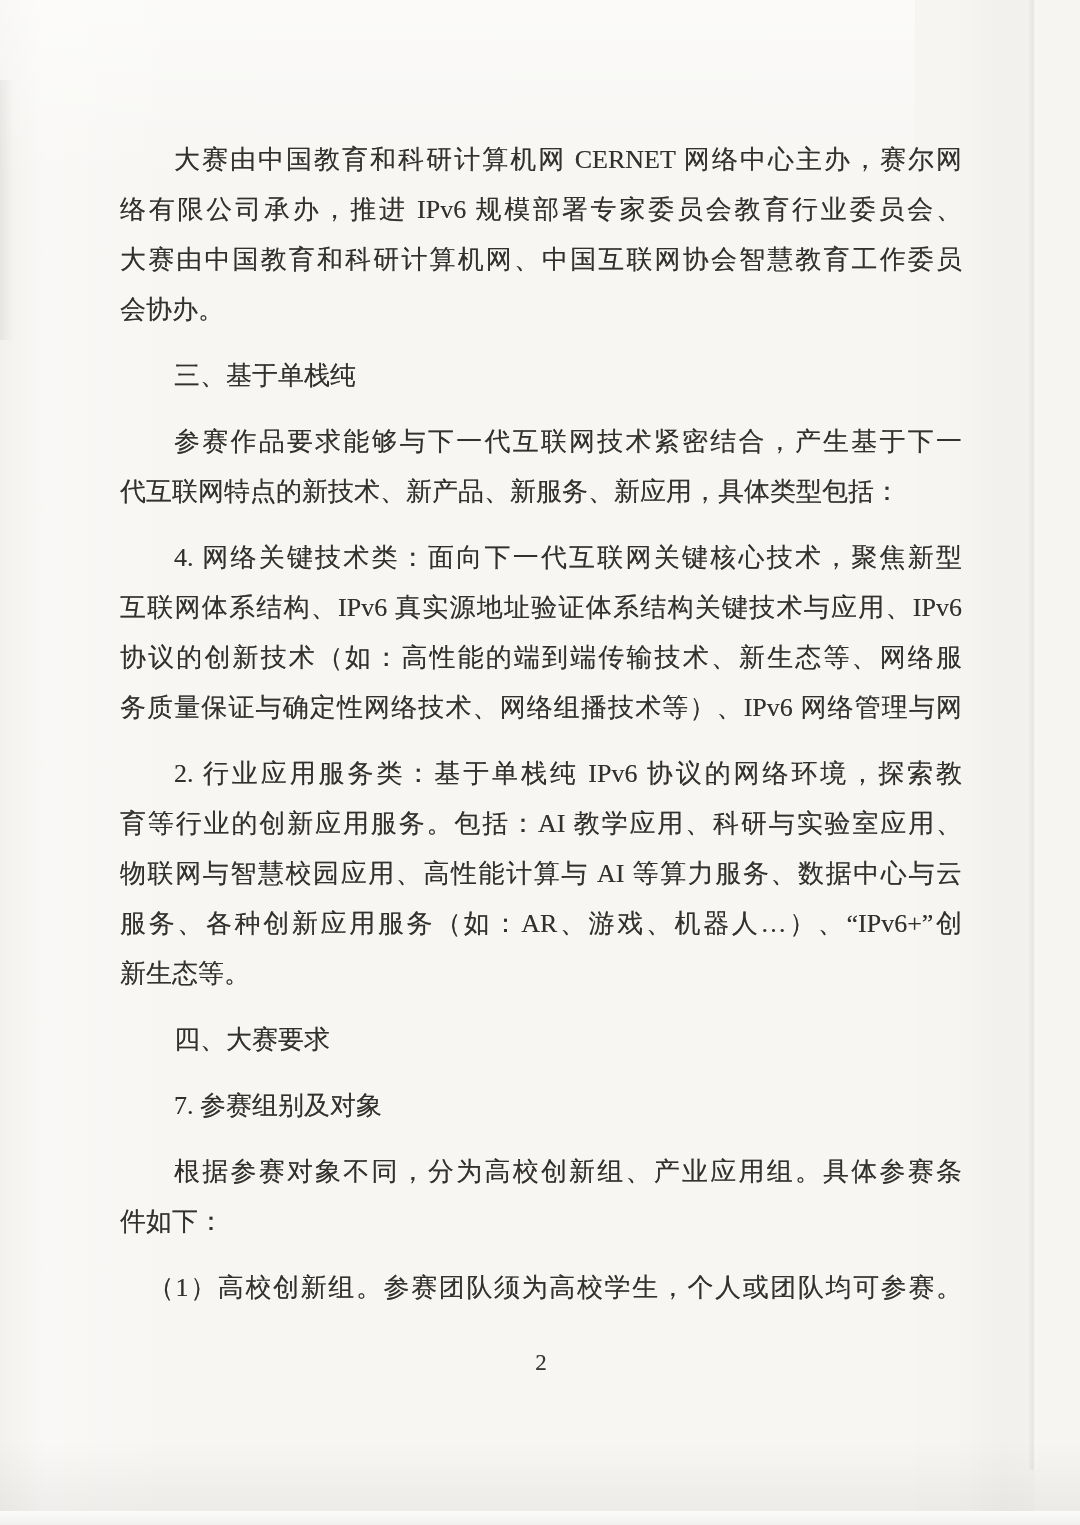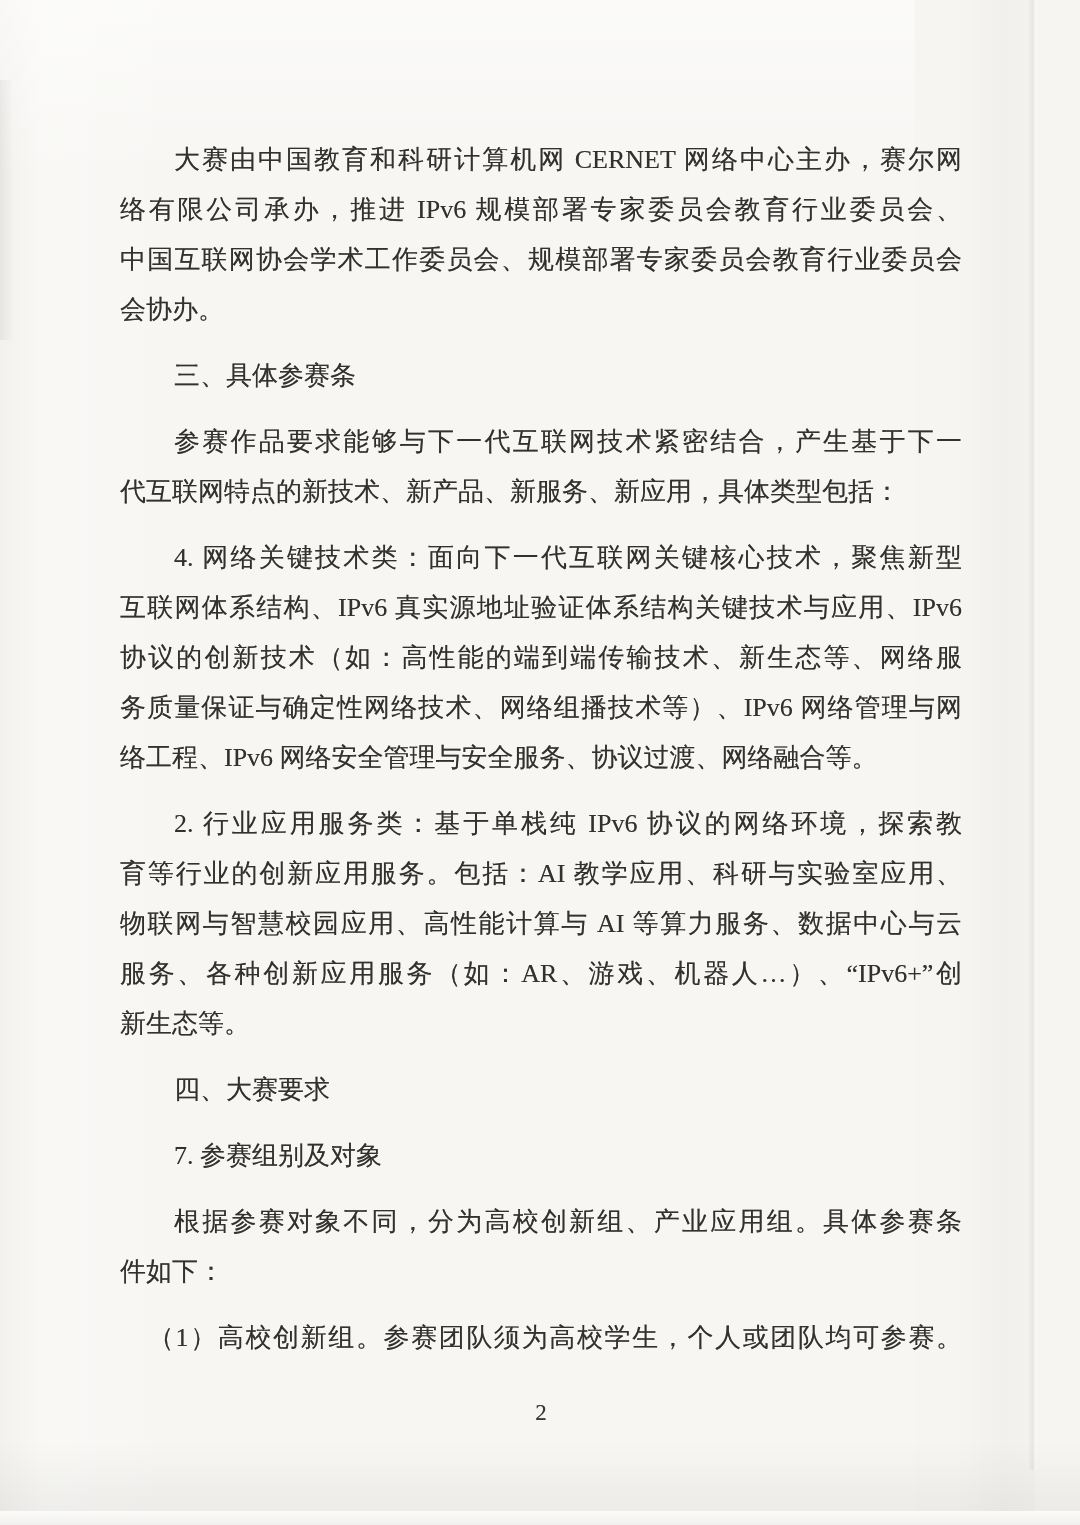--- a/index.html
+++ b/index.html
@@ -81,36 +81,35 @@
   <div class="crease-right"></div>
   <div class="corner-shade"></div>
   <div class="bottom-shade"></div>
   <div class="bottom-edge"></div>
 
   <div class="content">
     <div id="doc-blocks">
         <div class="block">
           <div class="line ind">大赛由中国教育和科研计算机网 CERNET 网络中心主办，赛尔网</div>
           <div class="line">络有限公司承办，推进 IPv6 规模部署专家委员会教育行业委员会、</div>
-          <div class="line">中国互联网协会学术工作委员会、规模部署专家委员会教育行业委员会</div>
+          <div class="line">大赛由中国教育和科研计算机网、中国互联网协会智慧教育工作委员</div>
           <div class="line nf">会协办。</div>
         </div>
         <div class="block">
-          <div class="line ind nf">三、具体参赛条</div>
+          <div class="line ind nf">三、基于单栈纯</div>
         </div>
         <div class="block">
           <div class="line ind">参赛作品要求能够与下一代互联网技术紧密结合，产生基于下一</div>
           <div class="line nf">代互联网特点的新技术、新产品、新服务、新应用，具体类型包括：</div>
         </div>
         <div class="block">
           <div class="line ind">4. 网络关键技术类：面向下一代互联网关键核心技术，聚焦新型</div>
           <div class="line">互联网体系结构、IPv6 真实源地址验证体系结构关键技术与应用、IPv6</div>
           <div class="line">协议的创新技术（如：高性能的端到端传输技术、新生态等、网络服</div>
           <div class="line">务质量保证与确定性网络技术、网络组播技术等）、IPv6 网络管理与网</div>
-          <div class="line nf">络工程、IPv6 网络安全管理与安全服务、协议过渡、网络融合等。</div>
         </div>
         <div class="block">
           <div class="line ind">2. 行业应用服务类：基于单栈纯 IPv6 协议的网络环境，探索教</div>
           <div class="line">育等行业的创新应用服务。包括：AI 教学应用、科研与实验室应用、</div>
           <div class="line">物联网与智慧校园应用、高性能计算与 AI 等算力服务、数据中心与云</div>
           <div class="line">服务、各种创新应用服务（如：AR、游戏、机器人…）、“IPv6+”创</div>
           <div class="line nf">新生态等。</div>
         </div>
         <div class="block">
           <div class="line ind nf">四、大赛要求</div>

